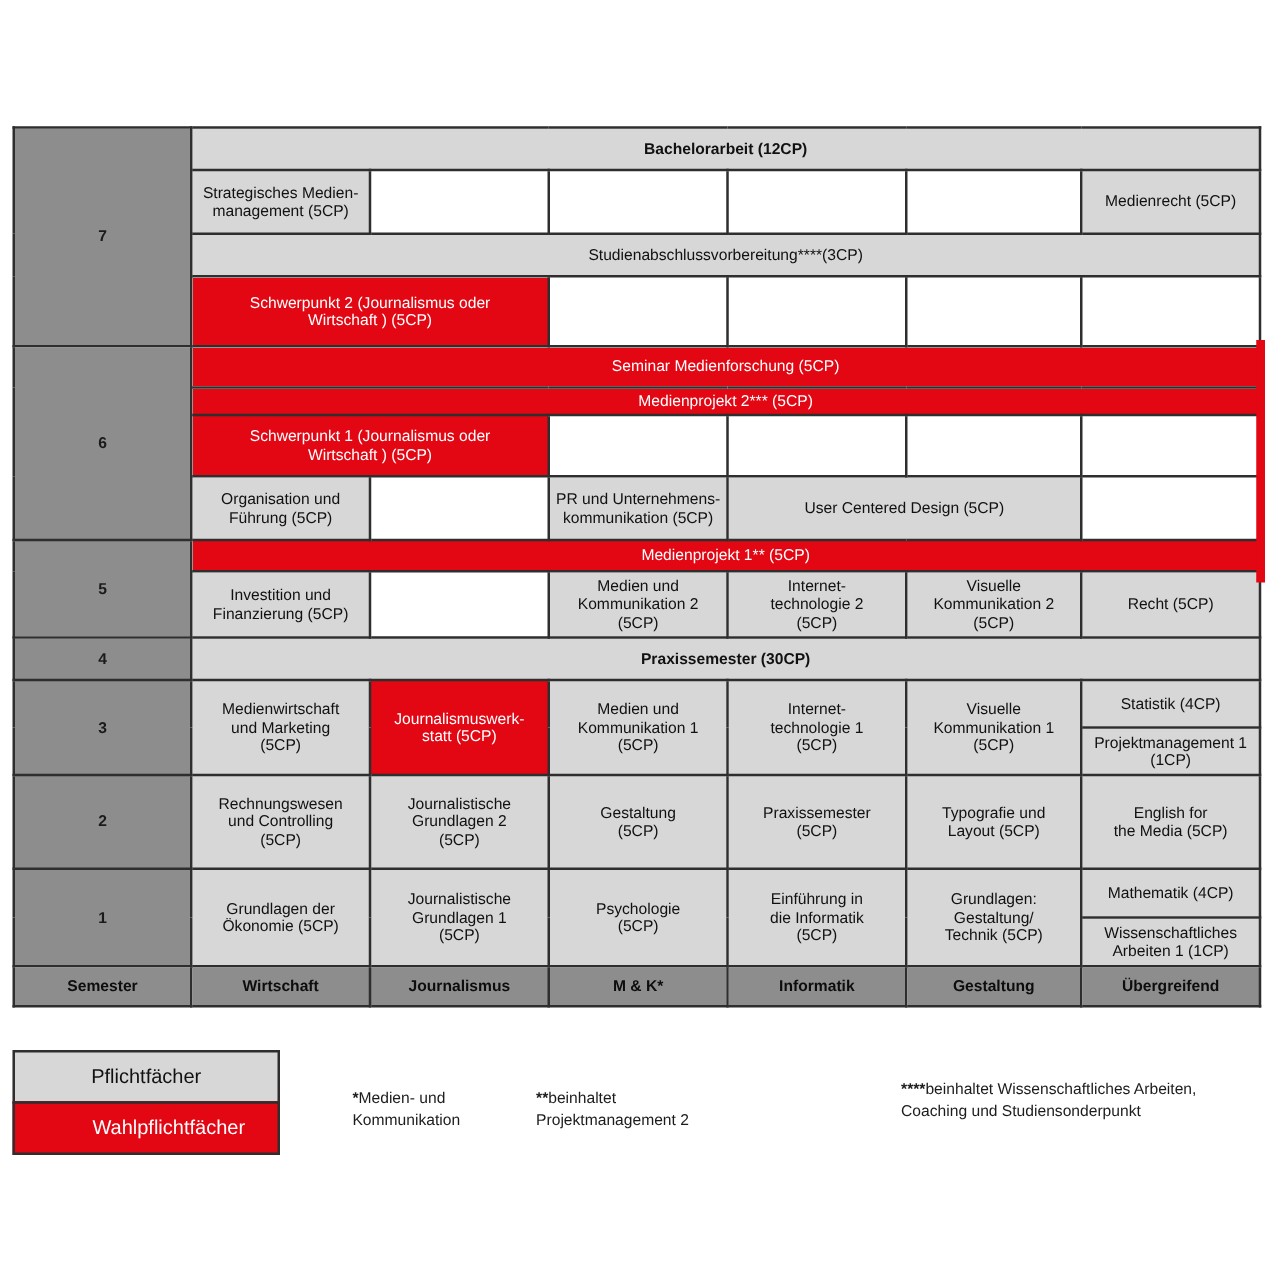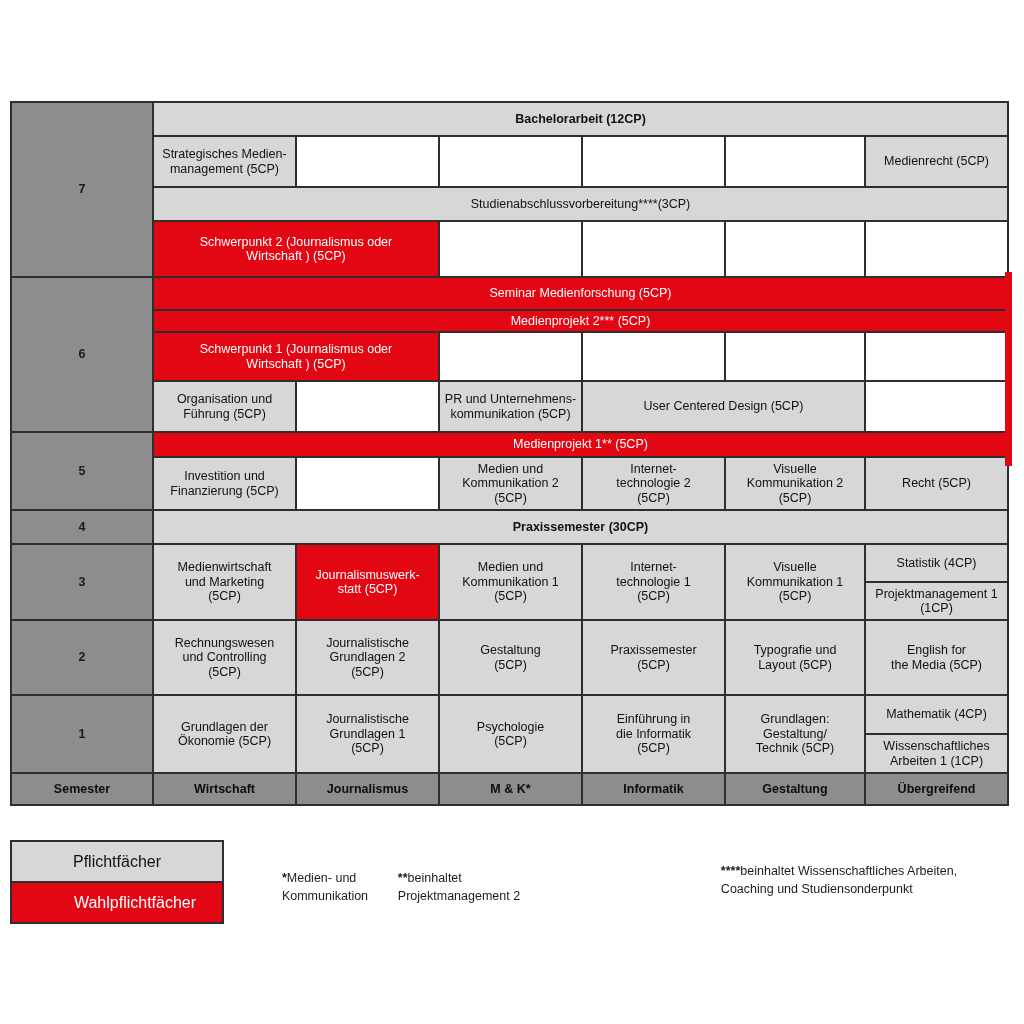--- a/index.html
+++ b/index.html
@@ -227,21 +227,21 @@
   <div class="legend">
     <div class="legend-box pflicht">Pflichtfächer</div>
     <div class="legend-box wahl">Wahlpflichtfächer</div>
   </div>
 
   <div class="fn" style="left:325px;top:869px">
     <div><b>*</b><span>Medien- und</span></div>
     <div>Kommunikation</div>
   </div>
 
-  <div class="fn" style="left:459px;top:869px">
+  <div class="fn" style="left:490px;top:869px">
     <div><b>**</b><span>beinhaltet</span></div>
     <div>Projektmanagement 2</div>
   </div>
 
 
   <div class="fn" style="left:839px;top:862px">
     <div><b>****</b><span>beinhaltet Wissenschaftliches Arbeiten,</span></div>
     <div>Coaching und Studiensonderpunkt</div>
   </div>
 

